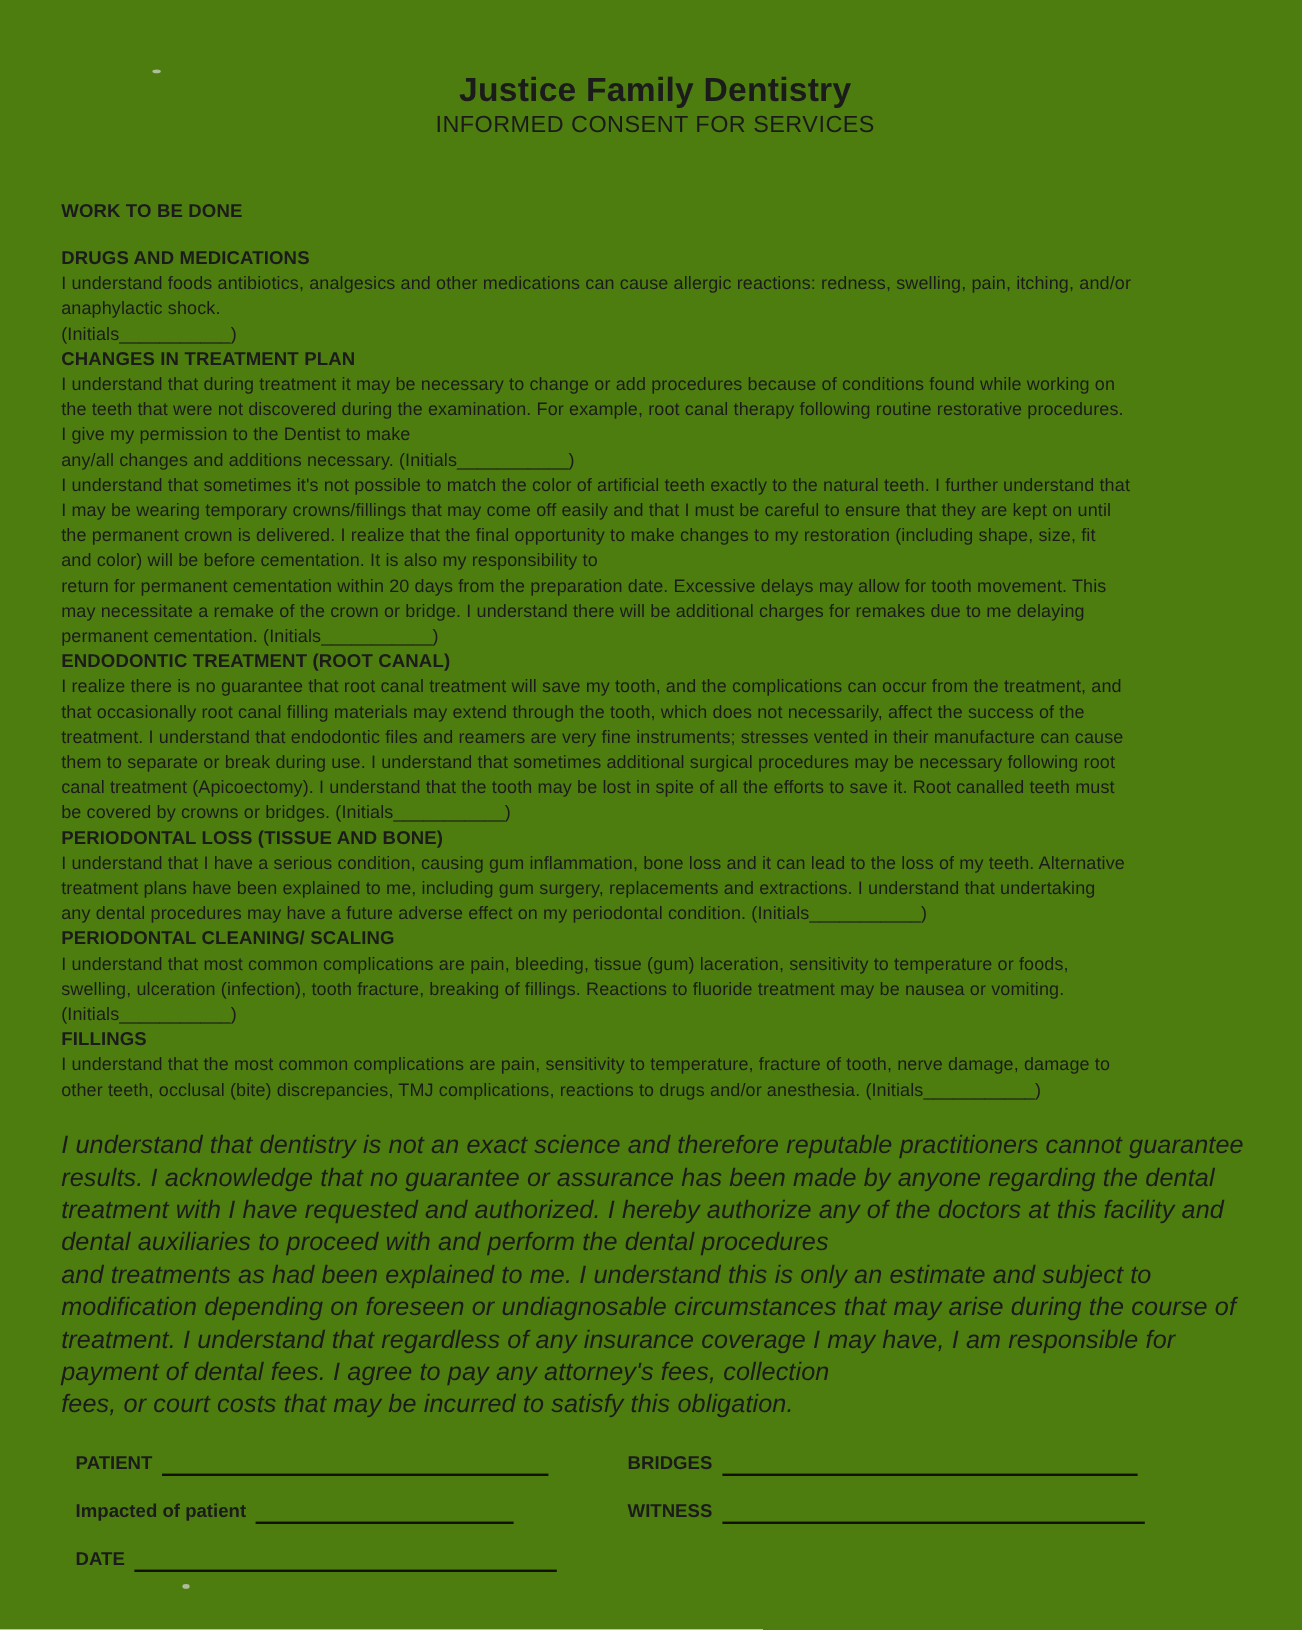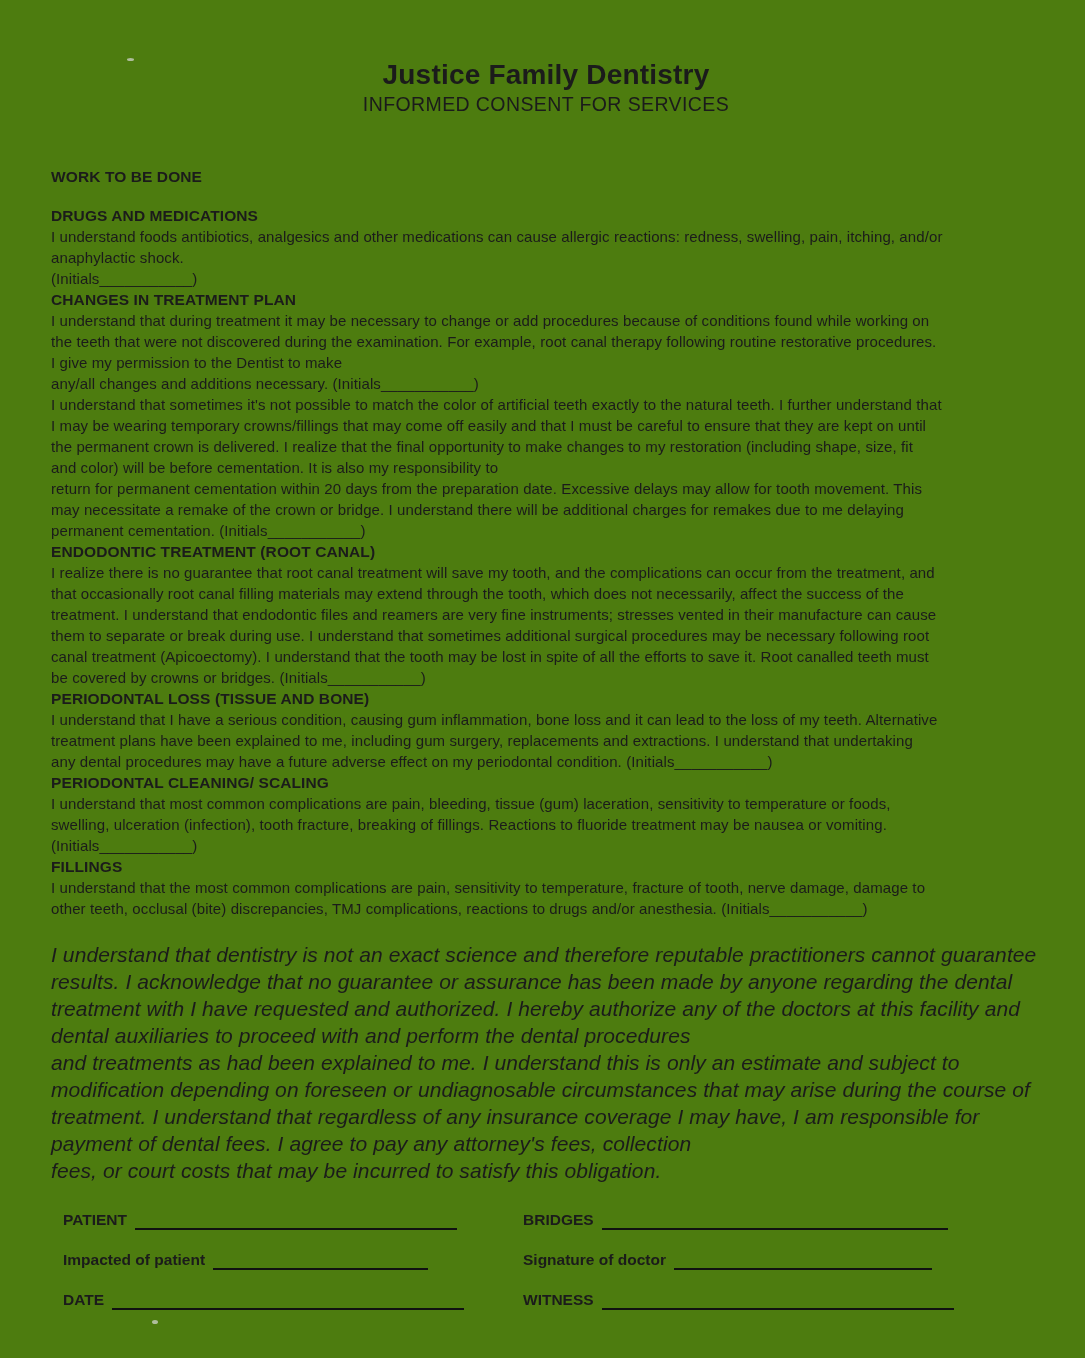--- a/index.html
+++ b/index.html
@@ -208,23 +208,19 @@
         <span class="sig-label">DATE</span>
         <span class="sig-line w-352"></span>
       </div>
     </div>
     <div class="sig-col">
       <div class="sig-row">
         <span class="sig-label">BRIDGES</span>
         <span class="sig-line w-346"></span>
       </div>
       <div class="sig-row">
-        <span class="sig-label">Signature of doctor</span>
-        <span class="sig-line w-258"></span>
-      </div>
-      <div class="sig-row">
         <span class="sig-label">WITNESS</span>
         <span class="sig-line w-352"></span>
       </div>
     </div>
   </div>
 
 </div>
 
 </body></html>

